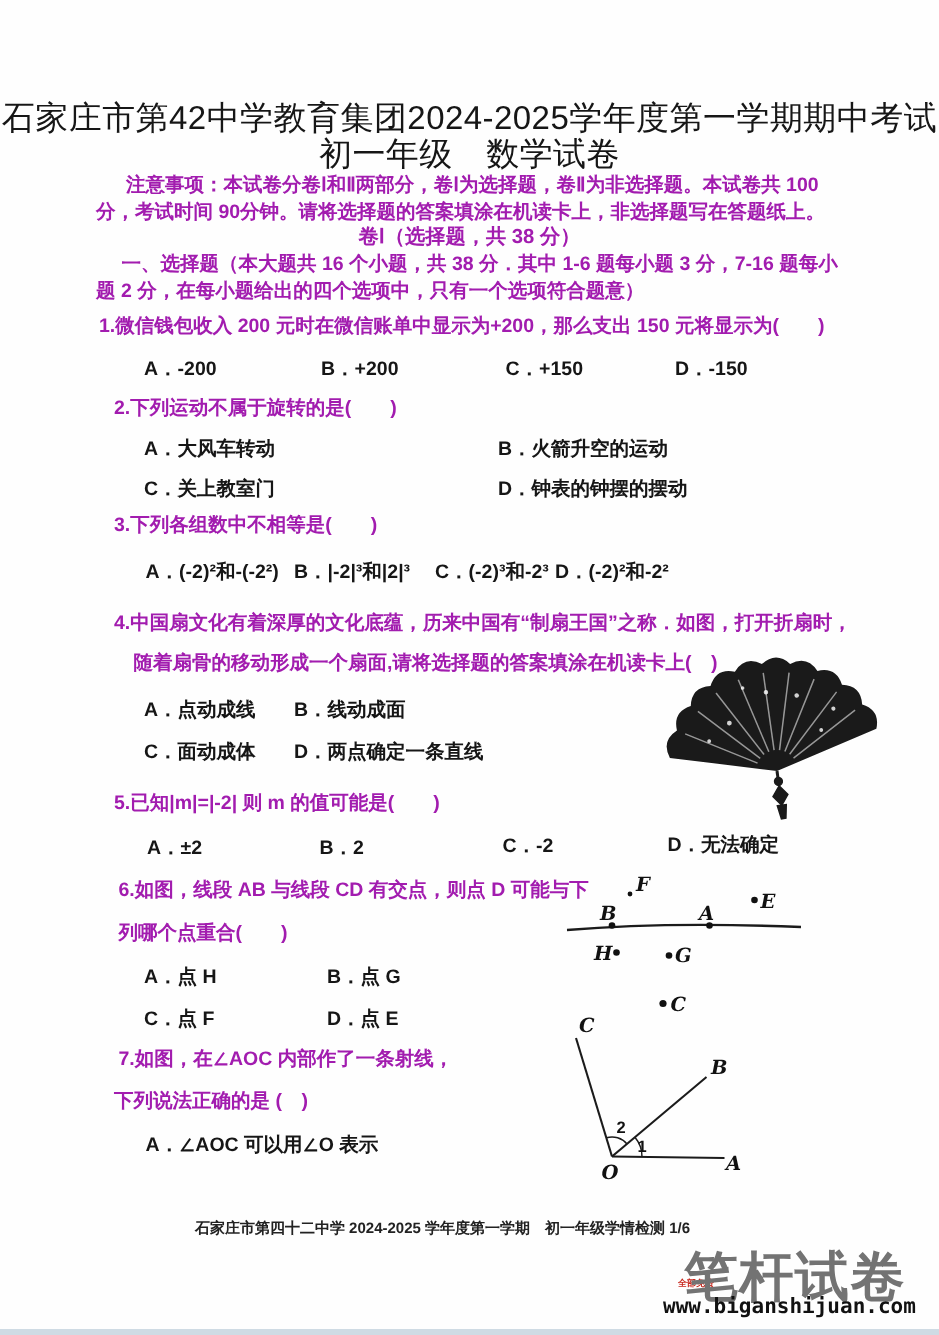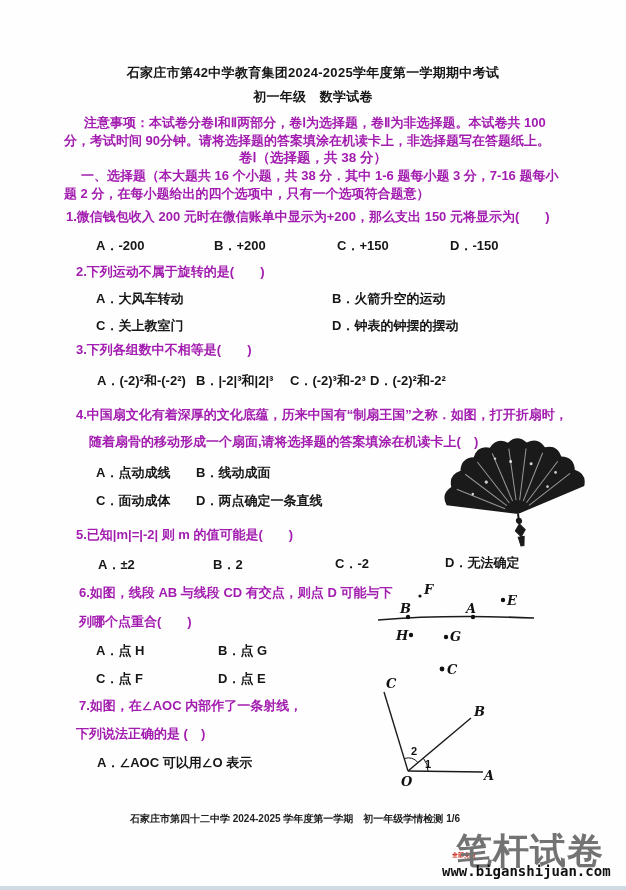--- a/index.html
+++ b/index.html
@@ -4,21 +4,21 @@
 <style>
   html,body { margin:0; padding:0; background:#e9e9e9; }
   .page {
     position:relative; width:626px; height:890px; margin:0 auto;
     background:#fefefe; overflow:hidden; color:#161616;
     font-family:"Liberation Sans", sans-serif;
   }
   .abs { position:absolute; white-space:nowrap; }
   .b   { font-weight:700; font-size:13px; line-height:16px; color:#a21caf; }
   .center { left:0; width:626px; text-align:center; }
-  .title  { font-size:13px; font-weight:700; letter-spacing:0.3px; }
+  .title  { font-size:22px; font-weight:400; letter-spacing:0.3px; }
   .opt { font-weight:700; font-size:13px; }
   .fig-line { stroke:#1b1b1b; fill:none; }
   .fig-lbl  { font:italic 700 13px "DejaVu Serif", serif; fill:#111; }
   .fig-num  { font:700 11px "Liberation Sans", sans-serif; fill:#111; }
   .dot { fill:#111; }
   .footer-text { font-weight:700; font-size:10px; color:#222; }
   .wm-brand { font-weight:700; font-size:36px; letter-spacing:1px; color:#737373; }
   .wm-url   { font-family:"DejaVu Sans Mono", monospace; font-weight:700; font-size:14px; color:#111; }
   .wm-badge { font-weight:700; font-size:6px; color:#c8281e; }
   .bottom-bar { position:absolute; left:0; top:886px; width:626px; height:4px; background:#cfdbe4; }

